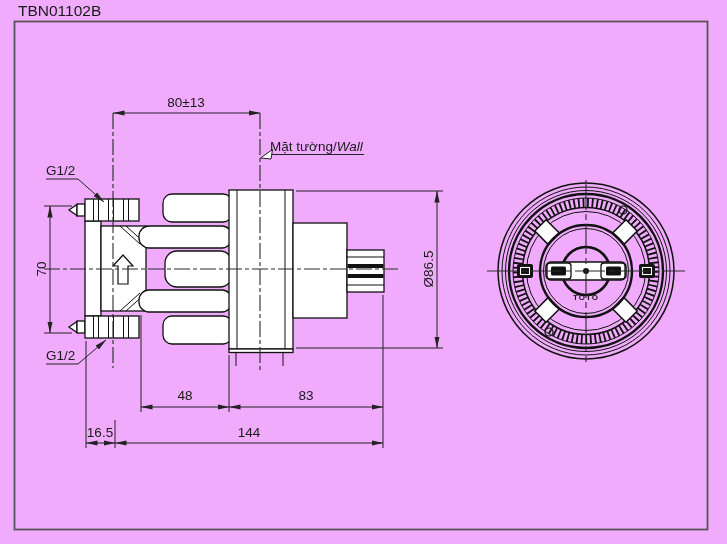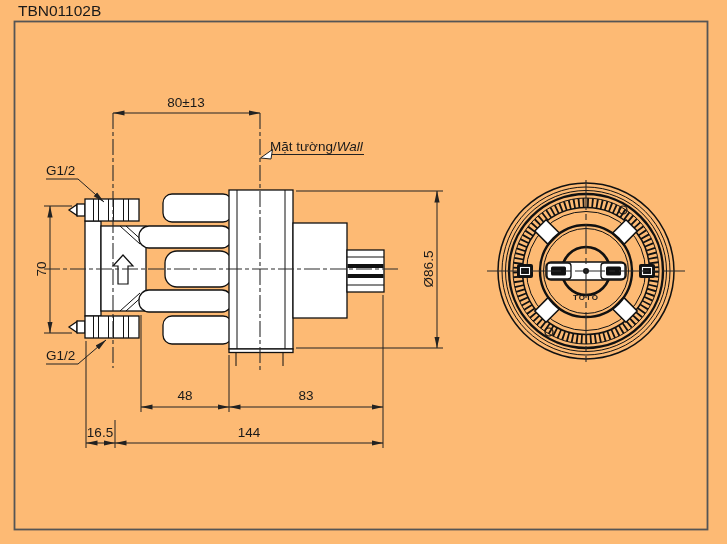--- a/index.html
+++ b/index.html
@@ -1,17 +1,17 @@
 <!DOCTYPE html>
 <html><head>
 <meta charset="utf-8">
 <style>
   html,body{margin:0;padding:0;background:#fff;}
   .page{
-    position:relative;width:727px;height:544px;background:#fdba74;
+    position:relative;width:727px;height:544px;background:#f0abfc;
     font-family:"Liberation Sans", sans-serif;overflow:hidden;
   }
   svg{position:absolute;left:0;top:0;}
   svg text{font-family:"Liberation Sans", sans-serif;fill:#1a1a1a;}
   .dimtext{font-size:13.5px;}
   .titletext{font-size:15.5px;}
   .logotext{font-size:8px;font-weight:bold;letter-spacing:1px;}
 </style>
 </head>
 <body>

